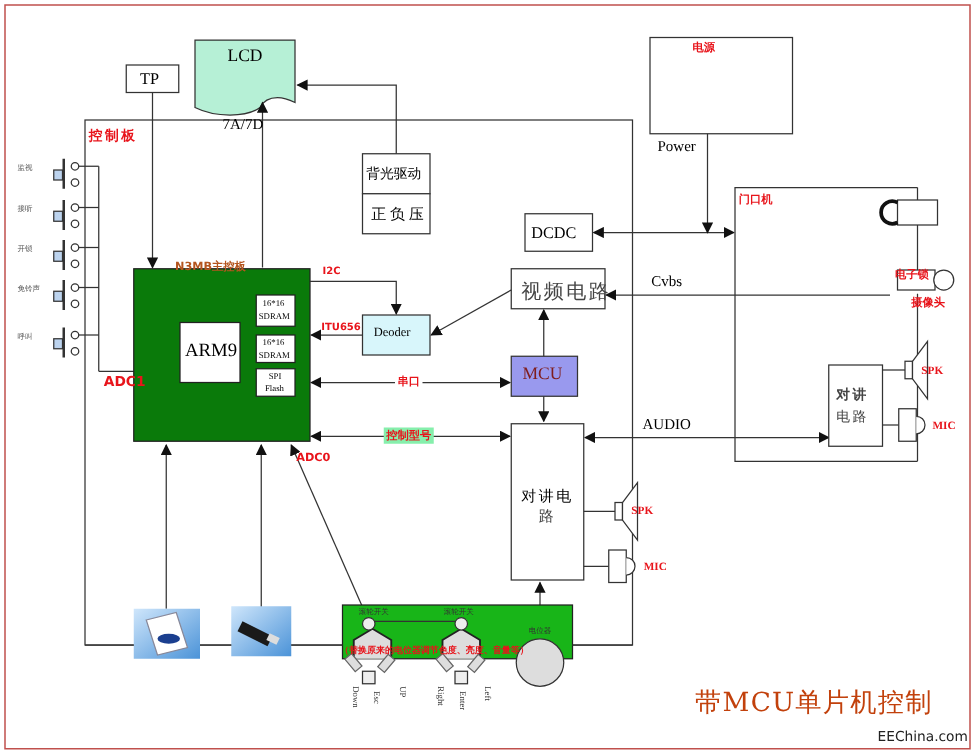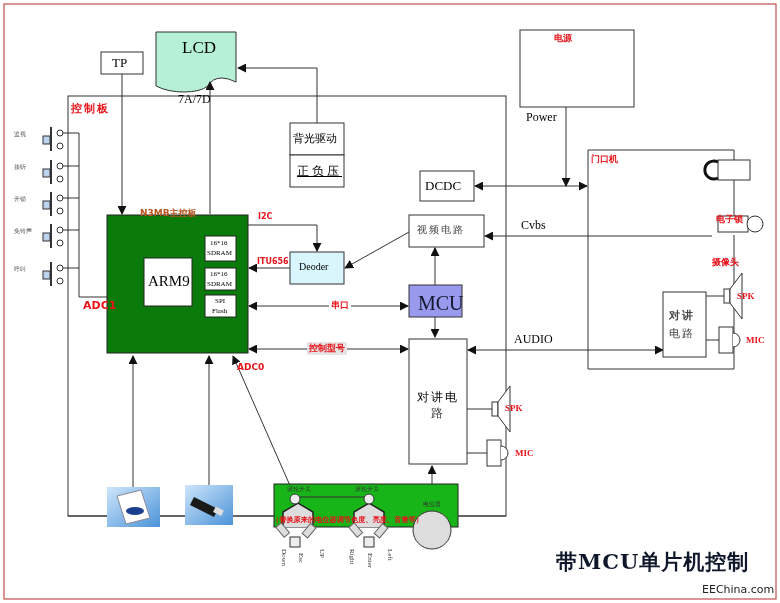--- a/index.html
+++ b/index.html
@@ -181,71 +181,71 @@
 
 <div id="button-labels">
     <div class="lbl" style="left: 14px; top: 130px; font-size: 6px; color: rgb(85, 85, 85); font-family: &quot;DejaVu Sans&quot;, sans-serif;">监视</div>
     <div class="lbl" style="left: 14px; top: 163px; font-size: 6px; color: rgb(85, 85, 85); font-family: &quot;DejaVu Sans&quot;, sans-serif;">接听</div>
     <div class="lbl" style="left: 14px; top: 195px; font-size: 6px; color: rgb(85, 85, 85); font-family: &quot;DejaVu Sans&quot;, sans-serif;">开锁</div>
     <div class="lbl" style="left: 14px; top: 227px; font-size: 6px; color: rgb(85, 85, 85); font-family: &quot;DejaVu Sans&quot;, sans-serif;">免铃声</div>
     <div class="lbl" style="left: 14px; top: 265px; font-size: 6px; color: rgb(85, 85, 85); font-family: &quot;DejaVu Sans&quot;, sans-serif;">呼叫</div>
   </div>
 
 <div class="lbl" style="left:112px;top:55px;font-size:13px;">TP</div>
-<div class="lbl" style="left:182px;top:38px;font-size:17px;text-align:center;">LCD</div>
+<div class="lbl" style="left:182px;top:38px;font-size:14px;text-align:center;">LCD</div>
 <div class="lbl" style="left:178px;top:53px;font-size:12px;margin-top:39px;">7A/7D</div>
 
 <div class="lbl" style="left:293px;top:131px;font-size:11px;font-family:'DejaVu Sans',sans-serif;">背光驱动</div>
-<div class="lbl" style="left:297px;top:163px;font-size:12px;letter-spacing:3px;font-family:'DejaVu Sans',sans-serif;text-decoration:underline;">正负压</div>
+<div class="lbl" style="left:297px;top:163px;font-size:12px;letter-spacing:3px;font-family:'DejaVu Sans',sans-serif;">正负压</div>
 
 <div class="lbl" style="left:140px;top:207px;font-size:9px;color:#b4551e;font-weight:bold;font-family:'DejaVu Sans',sans-serif;">N3MB主控板</div>
 <div class="lbl" style="left:148px;top:273px;font-size:15px;">ARM9</div>
 <div class="lbl" style="left:210px;top:239px;font-size:7px;">16*16</div>
 <div class="lbl" style="left:207px;top:249px;font-size:7px;">SDRAM</div>
 <div class="lbl" style="left:210px;top:270px;font-size:7px;">16*16</div>
 <div class="lbl" style="left:207px;top:280px;font-size:7px;">SDRAM</div>
 <div class="lbl" style="left:215px;top:297px;font-size:7px;">SPI</div>
 <div class="lbl" style="left:212px;top:307px;font-size:7px;">Flash</div>
 
 <div class="lbl red" style="left:258px;top:212px;font-size:8px;">I2C</div>
 <div class="lbl red" style="left:257px;top:257px;font-size:8px;">ITU656</div>
-<div class="lbl red" style="left:329px;top:299px;font-size:9px;background:#fff;padding:0 2px;">串口</div>
-<div class="lbl red" style="left:307px;top:342px;font-size:9px;background:#e5e5e5;padding:0 2px;">控制型号</div>
+<div class="lbl red" style="left:316px;top:299px;font-size:9px;background:#fff;padding:0 2px;">串口</div>
+<div class="lbl red" style="left:307px;top:342px;font-size:9px;background:#86efac;padding:0 2px;">控制型号</div>
 
 <div class="lbl" style="left:299px;top:261px;font-size:10px;">Deoder</div>
-<div class="lbl" style="left:417px;top:223px;font-size:10px;letter-spacing:2px;color:#444;font-family:Liberation Mono, monospace;text-align:center;">视频电路</div>
-<div class="lbl" style="left:418px;top:292px;font-size:20px;color:#0f172a;">MCU</div>
+<div class="lbl" style="left:417px;top:223px;font-size:16px;letter-spacing:2px;color:#444;font-family:Liberation Mono, monospace;text-align:center;">视频电路</div>
+<div class="lbl" style="left:418px;top:292px;font-size:14px;color:#7f1d1d;">MCU</div>
 <div class="lbl" style="left:425px;top:178px;font-size:13px;">DCDC</div>
 
 <div class="lbl" style="left:417px;top:389px;font-size:12px;letter-spacing:2px;color:#000000;font-family:'DejaVu Sans',sans-serif;">对讲电</div>
 <div class="lbl" style="left:431px;top:405px;font-size:12px;color:#444;font-family:'DejaVu Sans',sans-serif;">路</div>
 <div class="lbl red" style="left:505px;top:403px;font-size:9px;font-family:'Liberation Serif',serif;">SPK</div>
 <div class="lbl red" style="left:515px;top:448px;font-size:9px;font-family:'Liberation Serif',serif;">MIC</div>
 
 <div class="lbl" style="left:526px;top:110px;font-size:12px;">Power</div>
 <div class="lbl red" style="left:522px;top:32px;font-size:9px;margin-left:32px;">电源</div>
 <div class="lbl" style="left:521px;top:218px;font-size:12px;">Cvbs</div>
 <div class="lbl" style="left:514px;top:332px;font-size:12px;">AUDIO</div>
 
 <div class="lbl red" style="left:591px;top:153px;font-size:9px;">门口机</div>
 <div class="lbl red" style="left:716px;top:181px;font-size:9px;margin-top:32px;">电子锁</div>
-<div class="lbl red" style="left:712px;top:236px;font-size:9px;margin-top:20px;">摄像头</div>
+<div class="lbl red" style="left:729px;top:236px;font-size:9px;">摄像头</div>
 <div class="lbl" style="left:669px;top:308px;font-size:11px;color:#444;letter-spacing:2px;font-family:'DejaVu Sans',sans-serif;font-weight:bold;">对讲</div>
 <div class="lbl" style="left:669px;top:326px;font-size:11px;color:#444;letter-spacing:2px;font-family:'DejaVu Sans',sans-serif;">电路</div>
 <div class="lbl red" style="left:737px;top:291px;font-size:9px;font-family:'Liberation Serif',serif;">SPK</div>
 <div class="lbl red" style="left:746px;top:335px;font-size:9px;font-family:'Liberation Serif',serif;">MIC</div>
 
 <div class="lbl" style="left:287px;top:485px;font-size:6px;color:#333;font-family:'DejaVu Sans',sans-serif;">滚轮开关</div>
 <div class="lbl" style="left:355px;top:485px;font-size:6px;color:#333;font-family:'DejaVu Sans',sans-serif;">滚轮开关</div>
 <div class="lbl" style="left:423px;top:500px;font-size:6px;color:#333;font-family:'DejaVu Sans',sans-serif;">电位器</div>
 <div class="lbl red" style="left:272px;top:515px;font-size:7.2px;">（替换原来的电位器调节色度、亮度、音量等）</div>
 
 <div id="key-labels">
     <div class="lbl" style="left: 280px; top: 549px; font-size: 7px; color: rgb(51, 51, 51); writing-mode: vertical-rl;">Down</div>
     <div class="lbl" style="left: 297px; top: 553px; font-size: 7px; color: rgb(51, 51, 51); writing-mode: vertical-rl;">Esc</div>
     <div class="lbl" style="left: 318px; top: 549px; font-size: 7px; color: rgb(51, 51, 51); writing-mode: vertical-rl;">UP</div>
     <div class="lbl" style="left: 348px; top: 549px; font-size: 7px; color: rgb(51, 51, 51); writing-mode: vertical-rl;">Right</div>
     <div class="lbl" style="left: 366px; top: 553px; font-size: 7px; color: rgb(51, 51, 51); writing-mode: vertical-rl;">Enter</div>
     <div class="lbl" style="left: 386px; top: 549px; font-size: 7px; color: rgb(51, 51, 51); writing-mode: vertical-rl;">Left</div>
   </div>
 
-<div class="lbl" style="left:556px;top:548px;font-size:21px;font-weight:bold;color:#0f172a;letter-spacing:1px;font-family:'DejaVu Serif',serif;">带MCU单片机控制</div>
+<div class="lbl" style="left:556px;top:548px;font-size:21px;font-weight:normal;color:#c2410c;letter-spacing:1px;font-family:'DejaVu Serif',serif;">带MCU单片机控制</div>
 <div class="lbl" style="left:702px;top:583px;font-size:11px;color:#222;font-family:'DejaVu Sans',sans-serif;">EEChina.com</div>
 
 </body></html>

